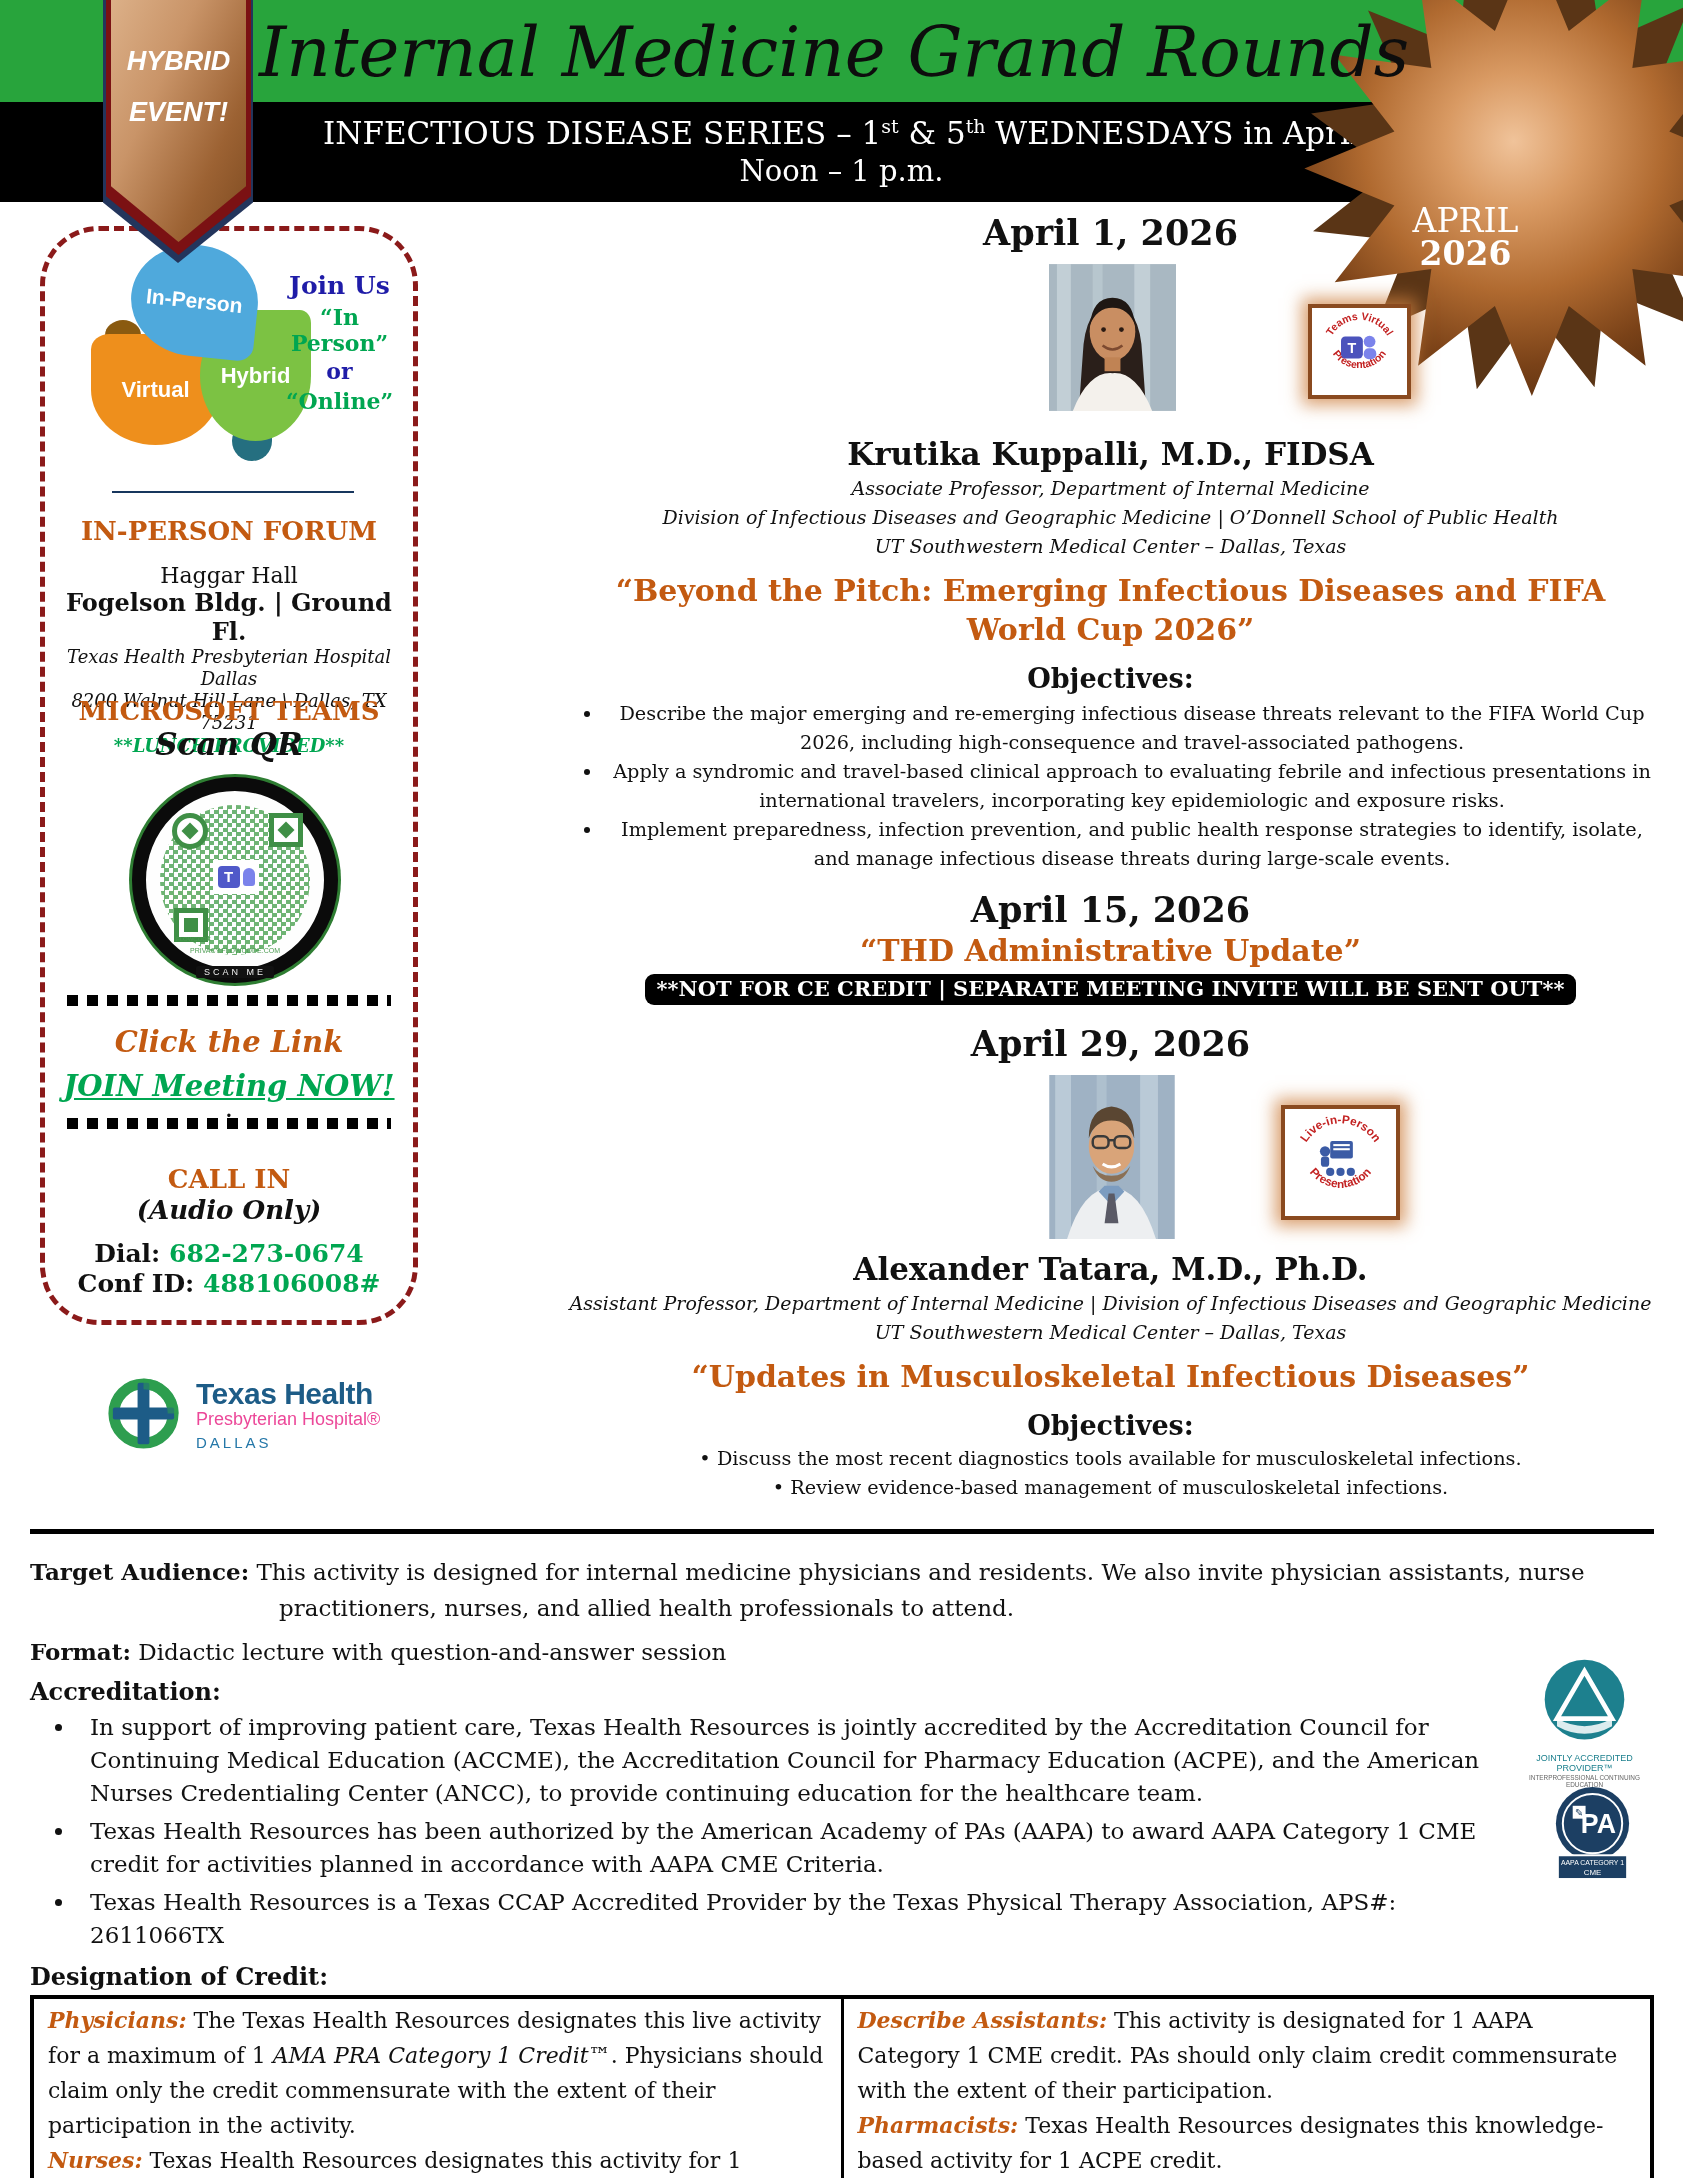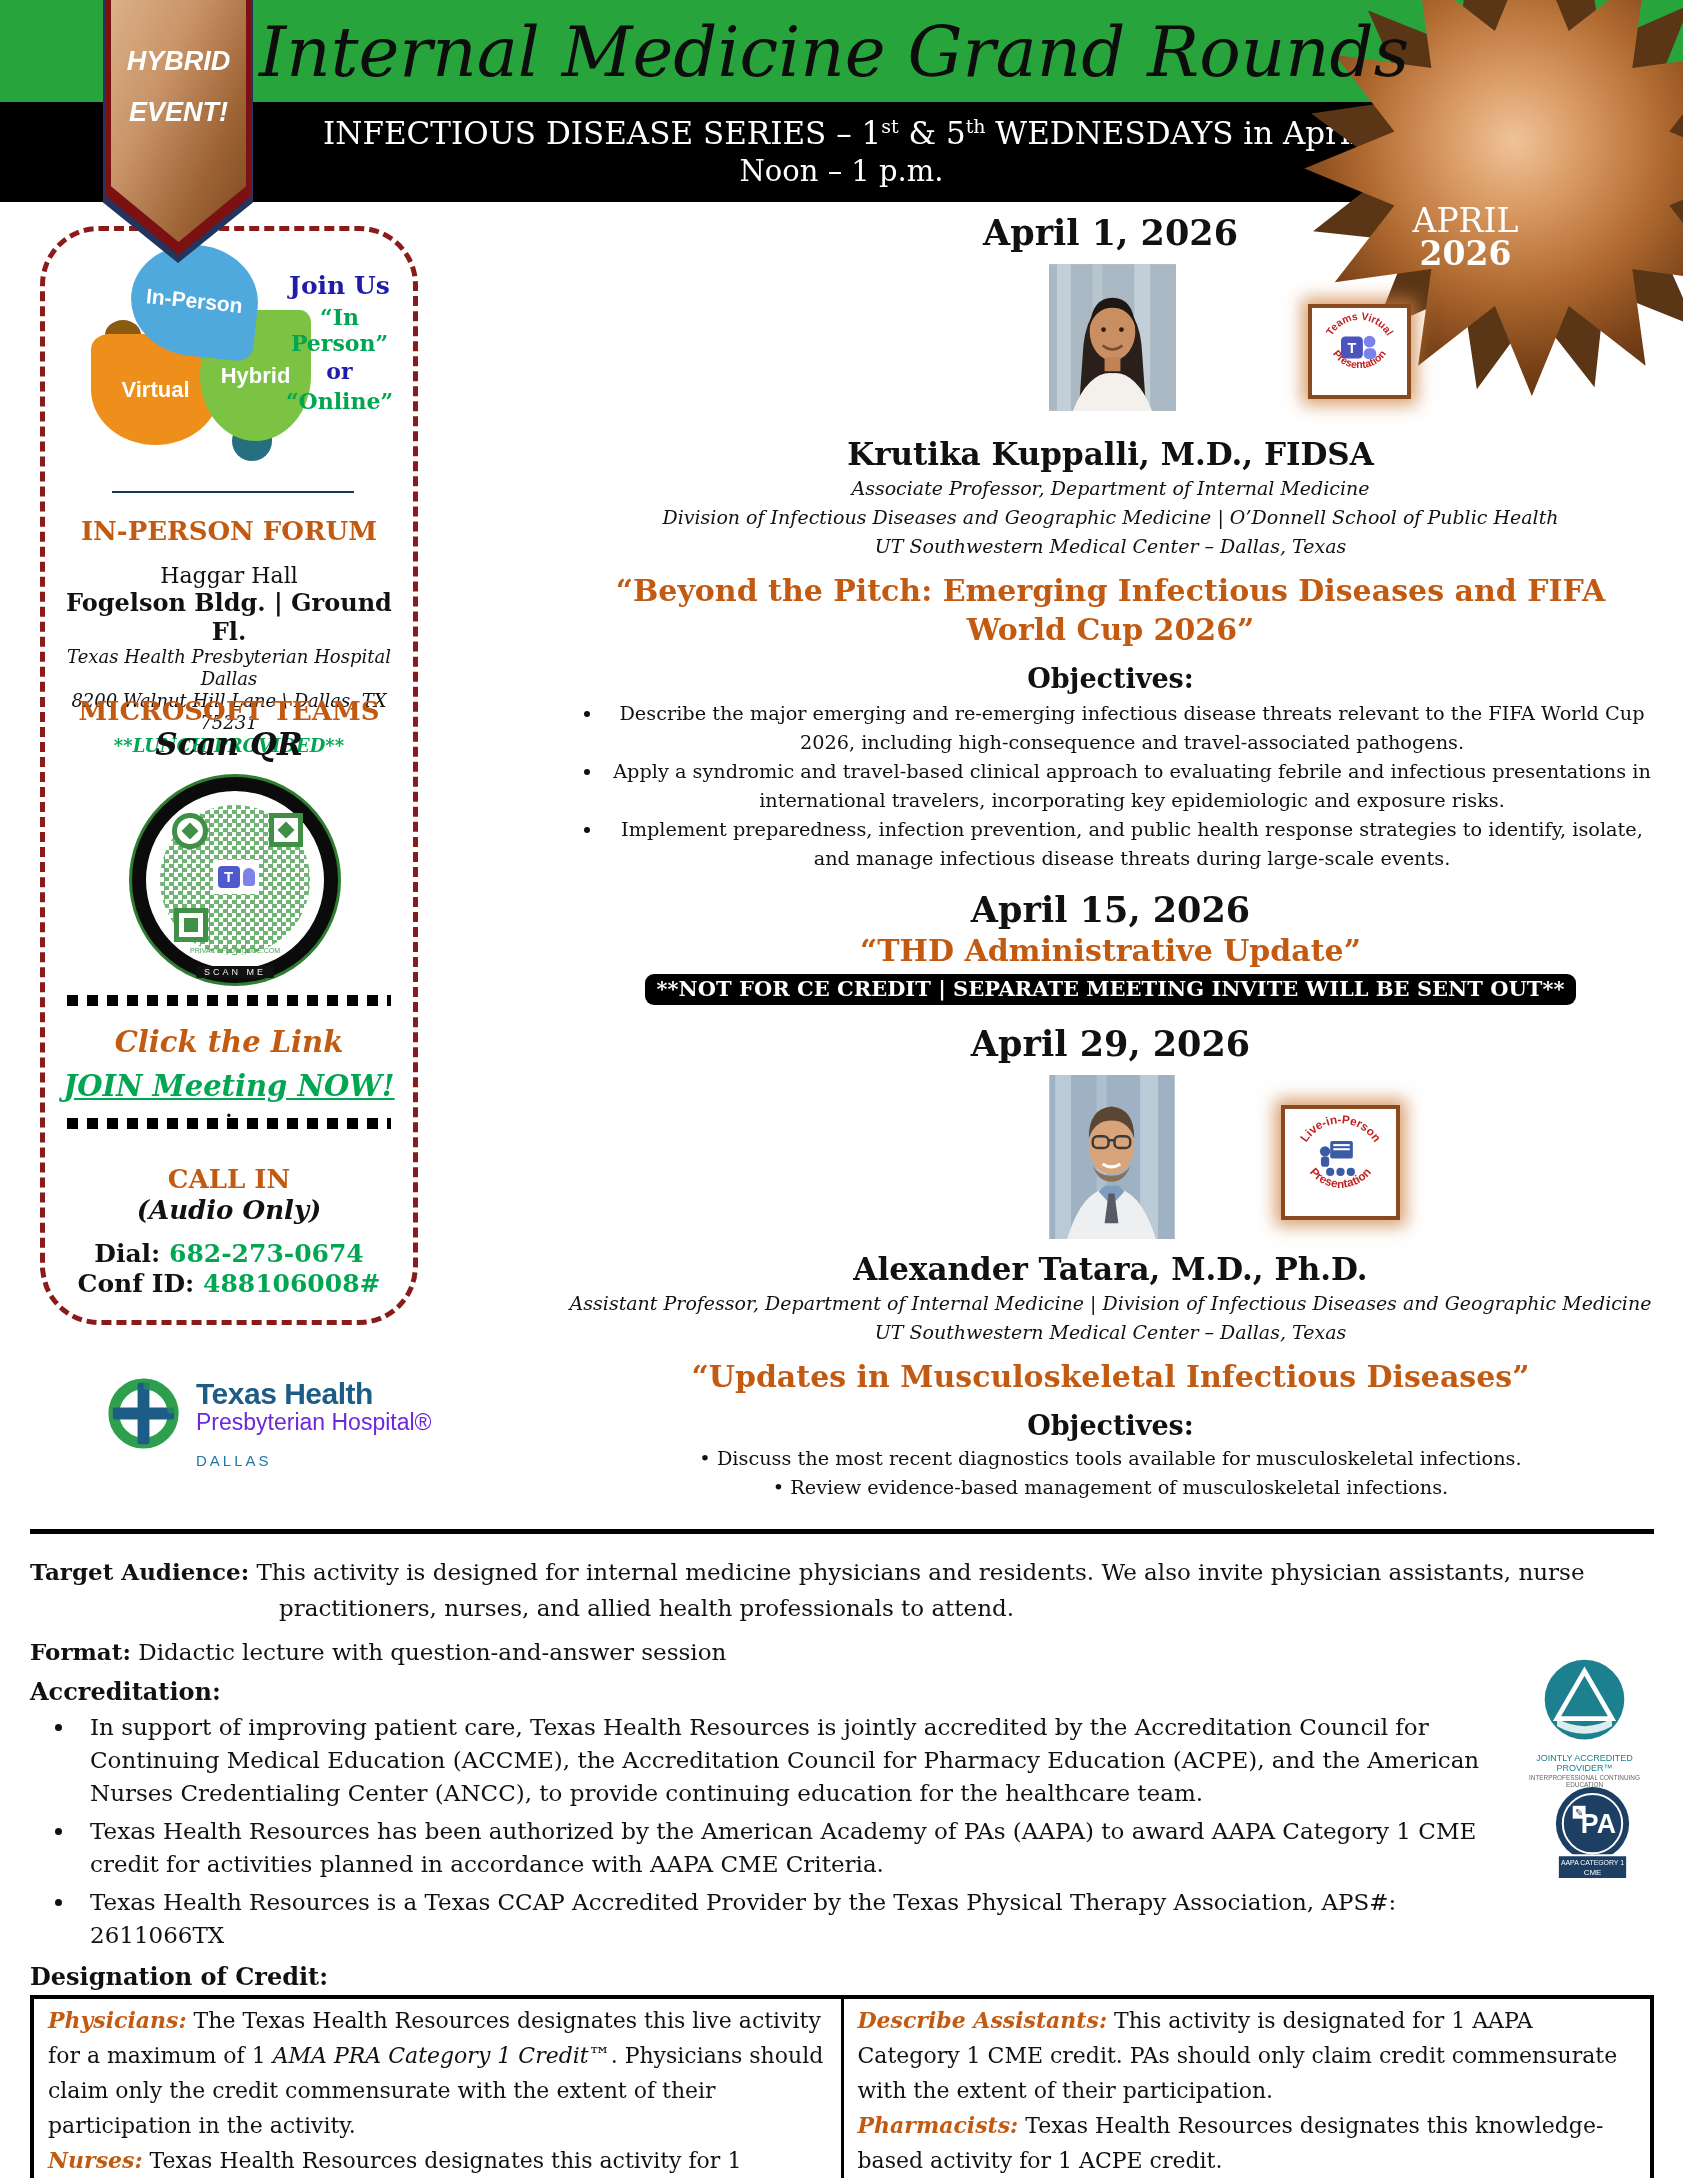--- a/index.html
+++ b/index.html
@@ -95,22 +95,22 @@
       font-size:26px;font-weight:bold;font-style:italic;}
   .dial{position:absolute;left:0;top:1008px;width:100%;text-align:center;font-size:25px;font-weight:bold;}
   .conf{position:absolute;left:0;top:1038px;width:100%;text-align:center;font-size:25px;font-weight:bold;}
   .green-num{color:#00a651;}
 
   
   .th-logo{position:absolute;left:101px;top:1371px;width:337px;height:134px;z-index:2;
       font-family:"Liberation Sans",sans-serif;}
   .th-text{position:absolute;left:95px;top:6px;}
   .th-name{font-size:30px;font-weight:bold;color:#1d5c87;letter-spacing:-0.5px;}
-  .th-sub{font-size:23px;color:#6d28d9;margin-top:-2px;}
-  .th-city{font-size:15px;color:#2477a8;letter-spacing:3px;margin-top:16px;}
+  .th-sub{font-size:18px;color:#ec4899;margin-top:-2px;}
+  .th-city{font-size:15px;color:#2477a8;letter-spacing:3px;margin-top:4px;}
 
   
   .main{position:absolute;left:546px;top:212px;width:1129px;text-align:center;z-index:2;}
   .s-date{font-size:35px;font-weight:bold;line-height:42px;}
   .photo-row{position:relative;height:162px;margin-top:10px;}
   .photo-row3{position:relative;height:166px;margin-top:10px;}
   .photo{position:absolute;left:503px;top:0;}
   .badge{position:absolute;background:#fff;border:4px solid #8a4a1f;
       box-shadow:0 0 16px 6px rgba(205,128,64,.75);}
   .badge1{left:762px;top:40px;width:95px;height:87px;}

